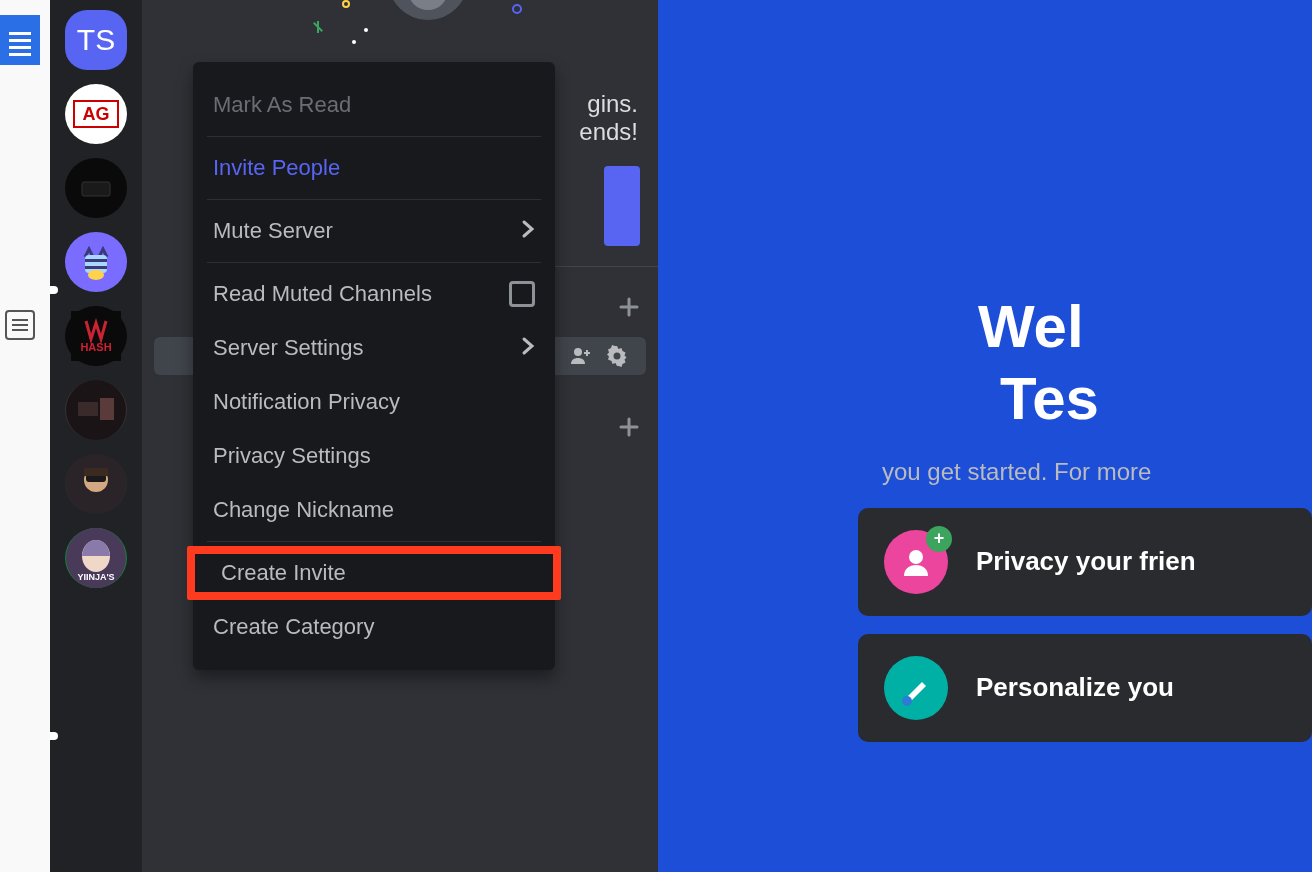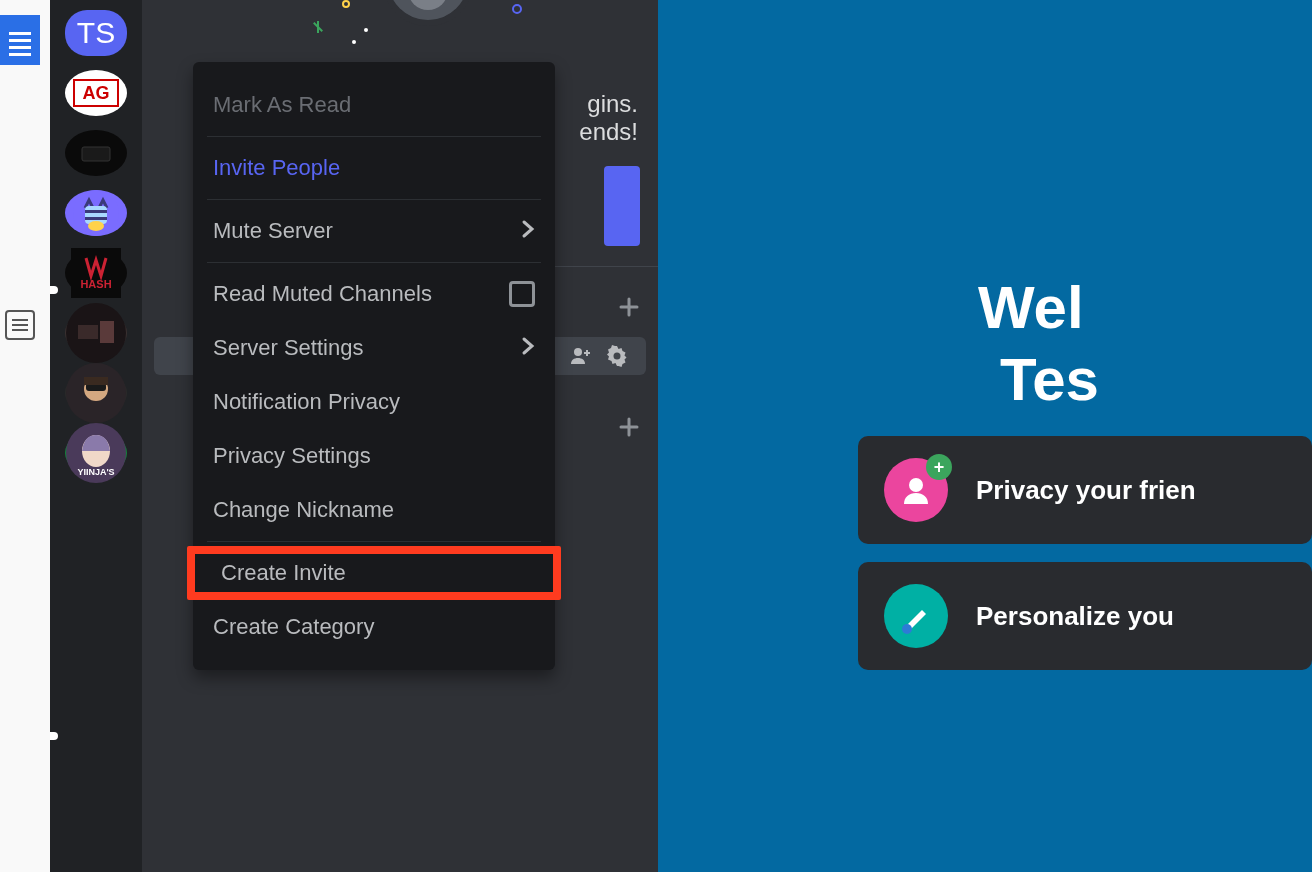--- a/index.html
+++ b/index.html
@@ -56,21 +56,21 @@
     position: relative;
   }
   .server-pill {
     position: absolute;
     left: 0;
     width: 8px; height: 8px;
     background: #fff;
     border-radius: 0 4px 4px 0;
   }
   .server-icon {
-    width: 62px; height: 46px;
+    width: 62px; height: 60px;
     border-radius: 50%;
     display: flex; align-items: center; justify-content: center;
     font-weight: 600;
     font-size: 24px;
     color: #fff;
     cursor: pointer;
     flex-shrink: 0;
   }
   .server-ts { background: #5865f2; border-radius: 22px; font-size: 30px; font-weight: 500;}
   .server-ag { background: #fff; }
@@ -133,22 +133,22 @@
   .ctx-item.disabled{color:#6a6d73;cursor:default;}
   .ctx-item.accent{color:#5865f2;}
   .ctx-divider{height:1px;background:#2c2f33;margin:4px 14px;}
   .ctx-chevron{font-size:20px;color:#b9bbbe;}
   .ctx-checkbox{width:26px;height:26px;border:3px solid #8e9297;border-radius:4px;}
   .highlight-box{border:8px solid #ff3b1f;border-radius:2px;margin:0 -6px;padding:6px 26px !important;}
 
   
   .main-col {
     flex: 1;
-    background: #0369a1;
-    padding: 32px 0 0 0;
+    background: #1d4ed8;
+    padding: 51px 0 0 0;
     overflow: hidden;
   }
   .main-welcome{margin-top:240px;text-align:left;padding-left:320px;}
   .main-welcome h1{font-size:60px;font-weight:800;color:#fff;line-height:1.2;}
   .main-sub{font-size:24px;color:#b9bbbe;margin-top:20px;padding-left:210px;line-height:1.45;}
   .card{display:flex;align-items:center;gap:28px;background:#292b2f;border-radius:10px;padding:22px 26px;margin:18px 0 0 200px;}
   .card-icon{width:64px;height:64px;border-radius:50%;display:flex;align-items:center;justify-content:center;position:relative;}
   .card-icon.pink{background:#eb459e;}
   .card-icon.teal{background:#3ba55d;}
   .card-plus{position:absolute;right:-4px;top:-4px;width:26px;height:26px;border-radius:50%;background:#3ba55d;display:flex;align-items:center;justify-content:center;color:#fff;font-size:18px;font-weight:700;}
@@ -275,20 +275,21 @@
       </span>
     </div>
   </div>
 
   <div class="main-col">
     <div class="main-welcome">
       <h1>Wel</h1>
       <h1 style="padding-left:22px;">Tes</h1>
     </div>
     <div class="main-sub">
+      <div style="padding-left:14px;">you get started. For more</div>
     </div>
 
     <div class="card">
       <div class="card-icon pink">
         <svg width="36" height="36" viewBox="0 0 36 36" fill="#fff">
             <circle cx="18" cy="13" r="7"></circle>
             <path d="M6 32c0-7 5-11 12-11s12 4 12 11z"></path>
           </svg>
         <div class="card-plus">+</div>
       </div>

